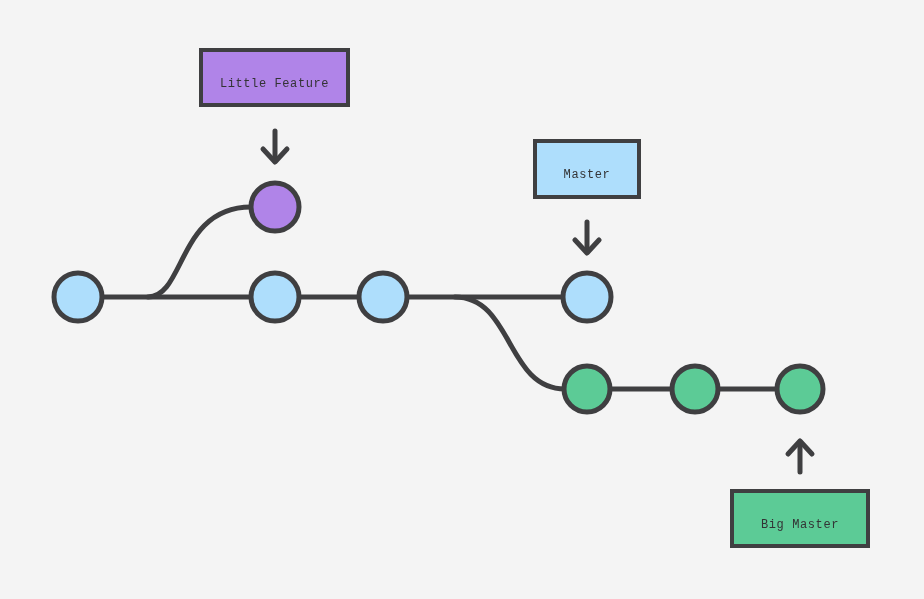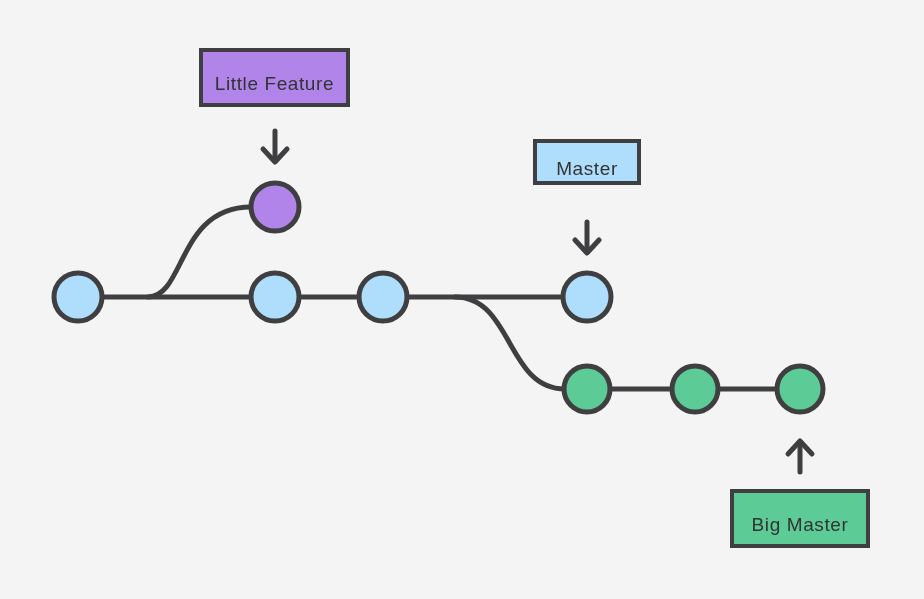--- a/index.html
+++ b/index.html
@@ -30,39 +30,39 @@
   }
   .label-box {
     position: absolute;
     box-sizing: border-box;
     border: 4px solid #3f3f41;
     display: flex;
     align-items: center;
     justify-content: center;
   }
   .label-box .label-text {
-    font-family: Liberation Sans, sans-serif;
-    font-size: 19px;
+    font-family: Liberation Mono, monospace;
+    font-size: 12px;
     letter-spacing: 0.6px;
     color: #333335;
     white-space: nowrap;
     line-height: 1;
     margin-top: 12px;
   }
   #label-little-feature {
     left: 199px;
     top: 48px;
     width: 151px;
     height: 59px;
   }
   #label-master {
     left: 533px;
     top: 139px;
     width: 108px;
-    height: 46px;
+    height: 60px;
   }
   #label-big-feature {
     left: 730px;
     top: 489px;
     width: 140px;
     height: 59px;
   }
 </style>
 </head>
 <body>

